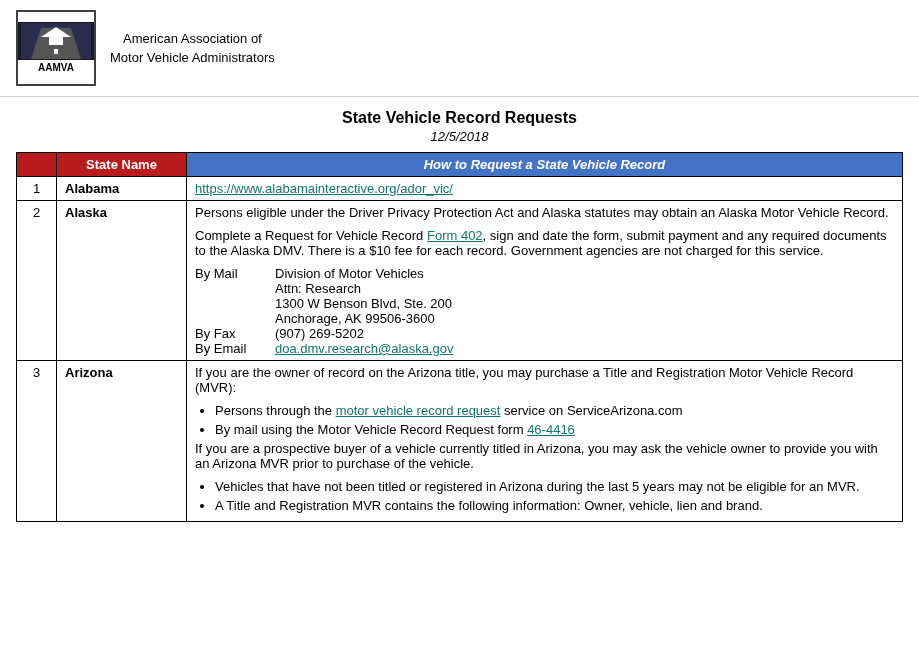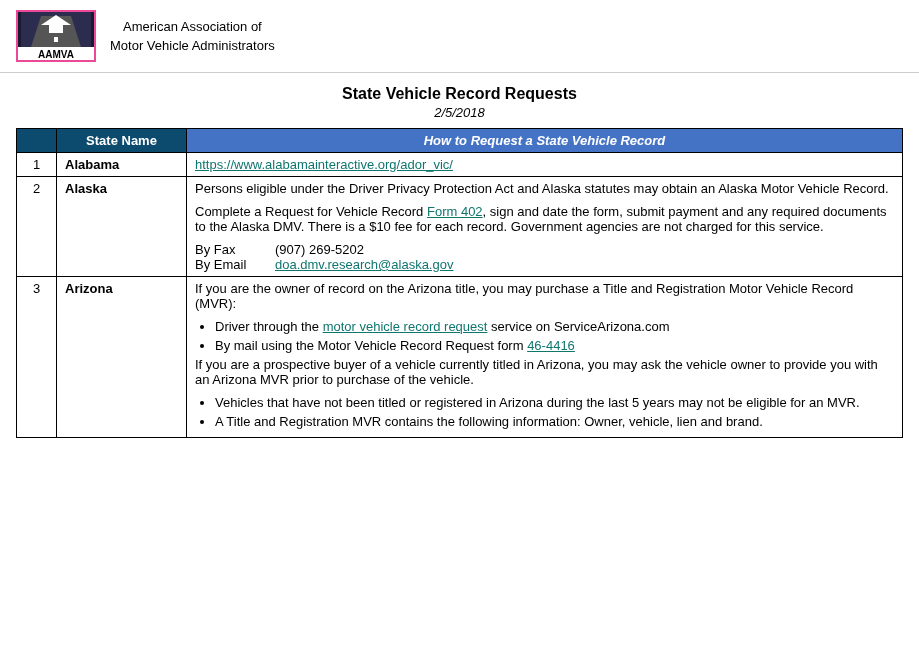--- a/index.html
+++ b/index.html
@@ -10,23 +10,23 @@
       color: #000;
       width: 919px;
     }
     .header {
       display: flex;
       align-items: center;
       padding: 10px 16px;
       border-bottom: 1px solid #ccc;
     }
     .logo-box {
-      border: 2px solid #ec4899;
+      border: 2px solid #404040;
       width: 80px;
-      height: 52px;
+      height: 76px;
       display: flex;
       flex-direction: column;
       align-items: center;
       justify-content: center;
       margin-right: 14px;
       flex-shrink: 0;
       overflow: hidden;
     }
     .logo-road {
       width: 100%;
@@ -65,21 +65,21 @@
       margin: 0 16px;
       border-collapse: collapse;
       font-size: 13px;
     }
     th, td {
       border: 1px solid #000;
       padding: 4px 8px;
       vertical-align: top;
     }
     thead tr th {
-      background: #0c4a6e;
+      background: #b91c1c;
       color: #fff;
       font-weight: bold;
       text-align: center;
     }
     th.state-num-header {
       width: 40px;
     }
     th.state-name-header {
       width: 130px;
     }
@@ -146,21 +146,21 @@
     </div>
     <div class="logo-bottom">AAMVA</div>
   </div>
   <div class="org-name">
     <span>American Association of</span><br>
     <span>Motor Vehicle Administrators</span>
   </div>
 </div>
 
 <div class="page-title">State Vehicle Record Requests</div>
-<div class="page-date">2/5/2018</div>
+<div class="page-date">12/5/2018</div>
 
 <table>
   <thead>
     <tr>
       <th class="state-num-header"></th>
       <th class="state-name-header">State Name</th>
       <th class="how-to-header">How to Request a State Vehicle Record</th>
     </tr>
   </thead>
   <tbody>
@@ -178,20 +178,29 @@
       <td class="state-name">Alaska</td>
       <td class="content-cell">
         <p>Persons eligible under the Driver Privacy Protection Act and Alaska statutes may obtain an Alaska Motor Vehicle Record.</p>
         <p>
           <span>Complete a Request for Vehicle Record </span><a href="#">Form 402</a><span>, sign and date the form, submit payment and any required documents to the Alaska DMV. There is a $10 fee for each record. Government agencies are not charged for this service.</span>
         </p>
         <p>
           </p>
           <table class="address-table">
             <tbody>
+              <tr>
+              <td class="label-col">By Mail</td>
+              <td>
+                <span>Division of Motor Vehicles</span><br>
+                <span>Attn: Research</span><br>
+                <span>1300 W Benson Blvd, Ste. 200</span><br>
+                <span>Anchorage, AK 99506-3600</span>
+              </td>
+            </tr>
             <tr>
               <td class="label-col">By Fax</td>
               <td>(907) 269-5202</td>
             </tr>
             <tr>
               <td class="label-col">By Email</td>
               <td><a href="mailto:doa.dmv.research@alaska.gov">doa.dmv.research@alaska.gov</a></td>
             </tr>
           </tbody>
           </table>
@@ -199,21 +208,21 @@
       </td>
     </tr>
 
     <tr>
       <td class="row-num">3</td>
       <td class="state-name">Arizona</td>
       <td class="content-cell">
         <p>If you are the owner of record on the Arizona title, you may purchase a Title and Registration Motor Vehicle Record (MVR):</p>
         <ul class="bullet-list">
           <li>
-            <span>Driver through the </span><a href="#">motor vehicle record request</a><span> service on ServiceArizona.com</span>
+            <span>Persons through the </span><a href="#">motor vehicle record request</a><span> service on ServiceArizona.com</span>
           </li>
           <li>
             <span>By mail using the Motor Vehicle Record Request form </span><a href="#">46-4416</a>
           </li>
         </ul>
         <p>If you are a prospective buyer of a vehicle currently titled in Arizona, you may ask the vehicle owner to provide you with an Arizona MVR prior to purchase of the vehicle.</p>
         <ul class="bullet-list">
           <li>Vehicles that have not been titled or registered in Arizona during the last 5 years may not be eligible for an MVR.</li>
           <li>A Title and Registration MVR contains the following information:  Owner, vehicle, lien and brand.</li>
         </ul>

